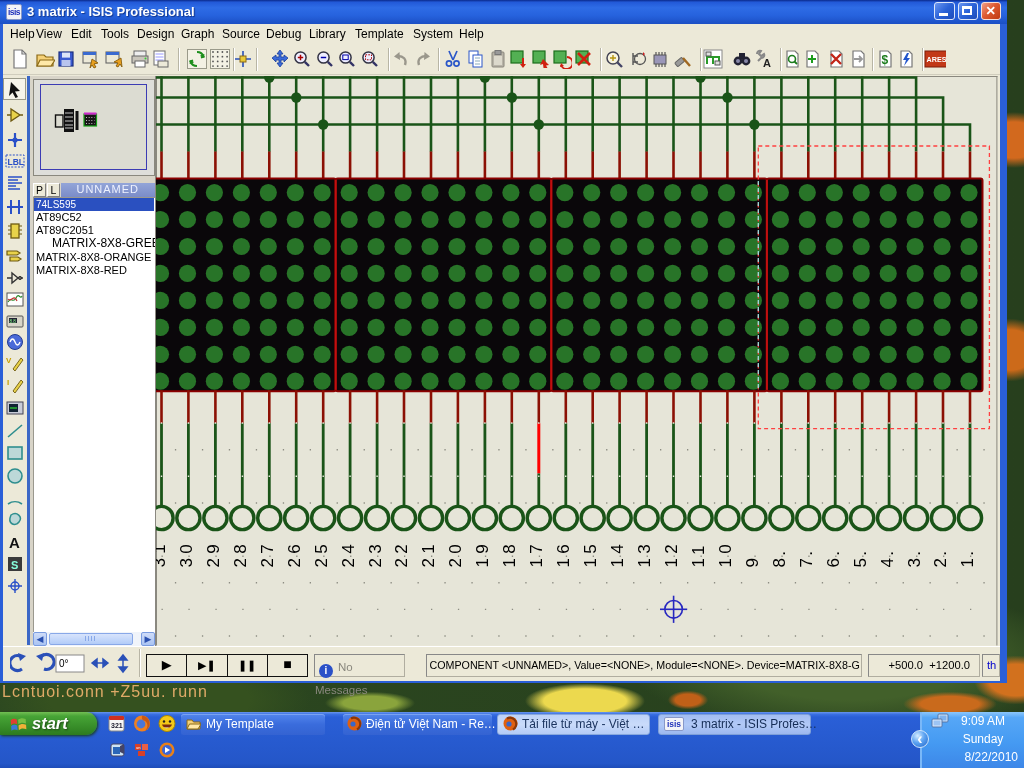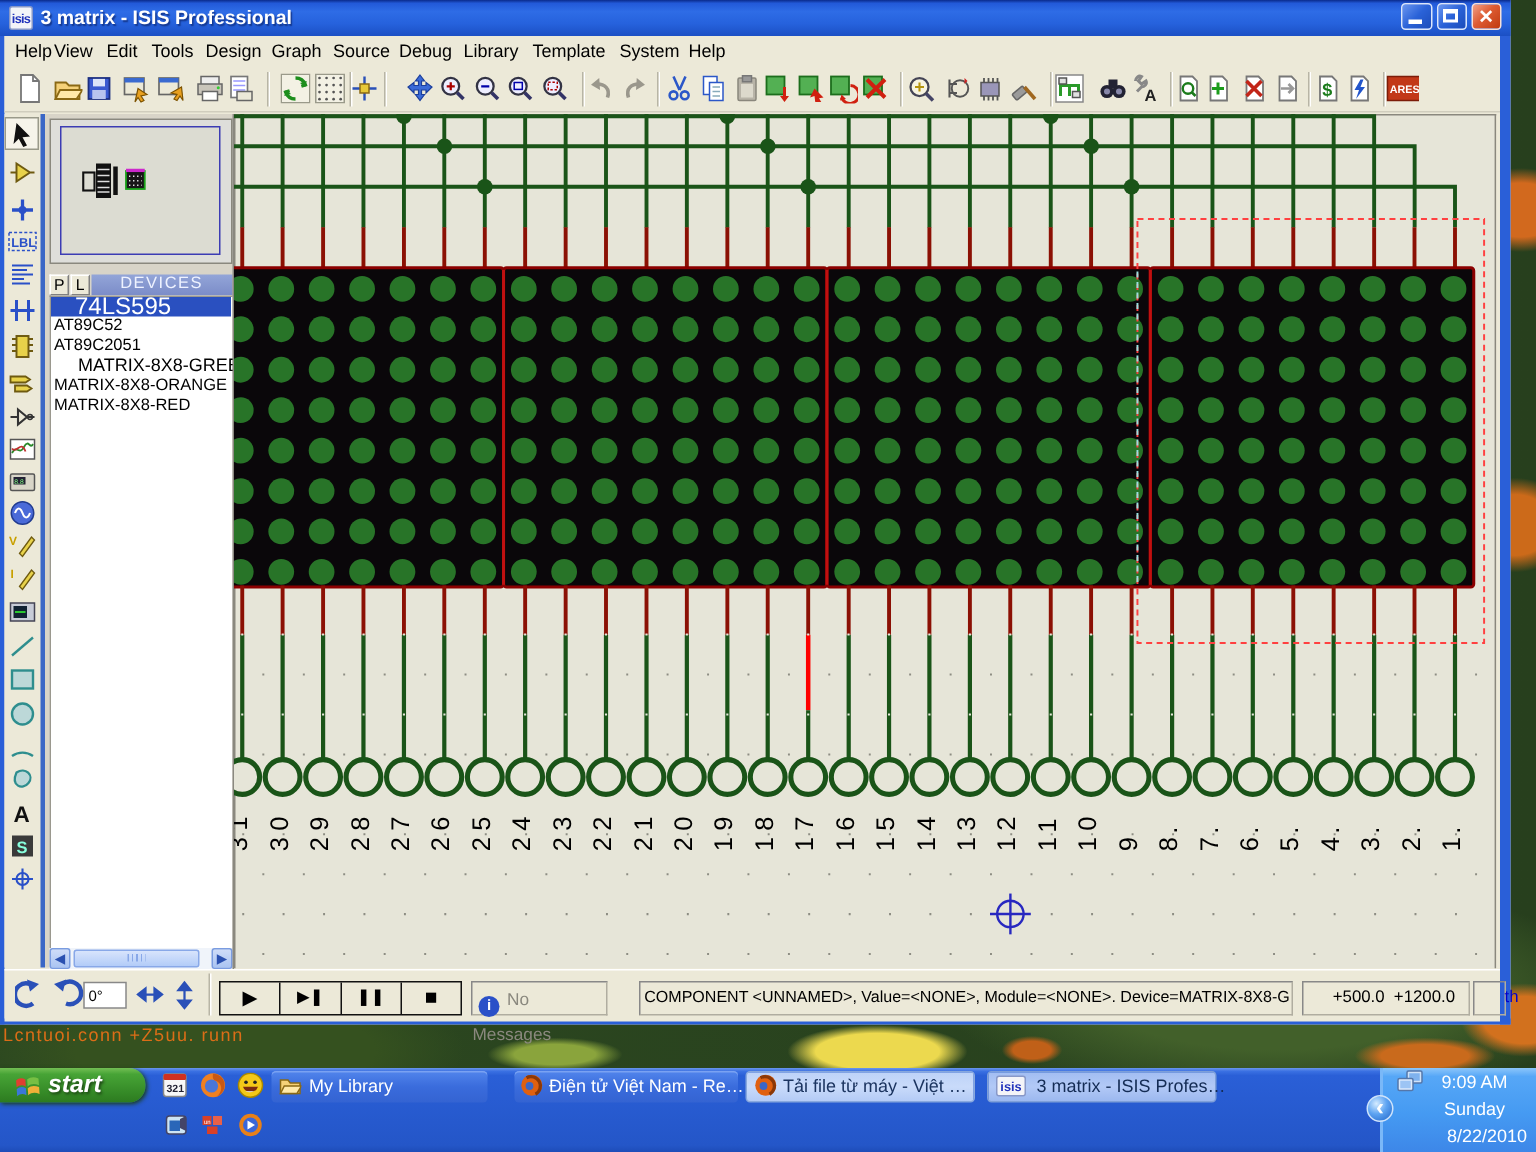--- a/index.html
+++ b/index.html
@@ -9,21 +9,21 @@
 radial-gradient(60px 40px at 1014px 140px,#d2691e 0 45%,transparent 70%),
 radial-gradient(55px 45px at 1010px 350px,#cc6a1a 0 45%,transparent 70%),
 radial-gradient(60px 35px at 1016px 680px,#d2711e 0 45%,transparent 70%),
 radial-gradient(75px 22px at 585px 701px,#ecd94e 0 55%,transparent 80%),
 radial-gradient(60px 15px at 370px 703px,#8aa43c 0 45%,transparent 75%),
 radial-gradient(28px 13px at 688px 700px,#c06018 0 45%,transparent 72%),
 radial-gradient(65px 17px at 950px 704px,#c96a1c 0 45%,transparent 72%),
 radial-gradient(200px 60px at 150px 700px,#35511f 0 50%,transparent 80%),
 radial-gradient(300px 100px at 850px 660px,#42602a 0 40%,transparent 75%),
 linear-gradient(90deg,#2c4820 0,#273f1d 100%)"></div>
-<div class="abs" style="left:2px;top:683px;width:460px;height:12px;color:#f97316;font-size:12px;letter-spacing:1px;opacity:.85">Lcntuoi.conn  +Z5uu. runn</div>
+<div class="abs" style="left:2px;top:683px;width:460px;height:12px;color:#fdba74;font-size:16px;letter-spacing:1px;opacity:.85">Lcntuoi.conn  +Z5uu. runn</div>
 
 <div class="abs" style="left:0;top:0;width:1007px;height:683px;background:#ece9d8;border-left:3px solid #2a5fd8;border-right:7px solid #2a5fd8;border-bottom:4px solid #2a5fd8"></div>
 
 <div class="abs" style="left:0;top:0;width:1007px;height:23.5px;background:linear-gradient(180deg,#0a2a8c 0,#2259d8 9%,#2e6ce6 32%,#2662dd 65%,#1b4fc4 100%)"></div>
 <div class="abs" style="left:6px;top:3.5px;width:16px;height:16px;background:#f4f4f8;border:1px solid #8898c8;border-radius:2px;color:#2233bb;font-size:8.5px;font-weight:bold;text-align:center;line-height:15px;letter-spacing:-0.5px">isis</div>
 <div class="abs" style="left:27px;top:3.5px;color:#fff;font-size:13px;font-weight:bold;text-shadow:1px 1px 1px #13368c">3 matrix - ISIS Professional</div>
 <div class="abs" style="left:934px;top:1.5px;width:20.5px;height:18.5px;border-radius:3px;background:linear-gradient(135deg,#6a96f0 0,#2a62d8 50%,#1c4cba 100%);border:1px solid #dce6fa"></div>
 <div class="abs" style="left:939px;top:13px;width:9px;height:3px;background:#fff"></div>
 <div class="abs" style="left:957.5px;top:1.5px;width:20.5px;height:18.5px;border-radius:3px;background:linear-gradient(135deg,#6a96f0 0,#2a62d8 50%,#1c4cba 100%);border:1px solid #dce6fa"></div>
 <div class="abs" style="left:962px;top:5.5px;width:10px;height:9px;border:2px solid #fff;border-top-width:3px"></div>
@@ -343,23 +343,23 @@
 <rect x="1.5" y="8" width="7.5" height="12" fill="none" stroke="#111" stroke-width="1.4"></rect>
 <rect x="10" y="2" width="10" height="23" fill="#111"></rect>
 <path d="M11 6h8M11 10h8M11 14h8M11 18h8M11 21h8" stroke="#ddd" stroke-width="0.9"></path>
 <rect x="21.5" y="4" width="3" height="19" fill="#111"></rect>
 <rect x="30" y="7" width="12.5" height="12" fill="#181418" stroke="#18a018" stroke-width="1.2"></rect>
 <rect x="30" y="5.5" width="12.5" height="2.2" fill="#cc28cc"></rect>
 <path d="M32 10.5h8.5M32 13.5h8.5M32 16.5h8.5" stroke="#e8e8e8" stroke-width="0.9" stroke-dasharray="0.9 1.8"></path>
 </svg>
 <div class="abs" style="left:33px;top:183px;width:13px;height:13.5px;background:#ece9d8;border:1px solid #fff;border-right-color:#808080;border-bottom-color:#808080;font-size:10.5px;text-align:center;line-height:12px">P</div>
 <div class="abs" style="left:47px;top:183px;width:13px;height:13.5px;background:#ece9d8;border:1px solid #fff;border-right-color:#808080;border-bottom-color:#808080;font-size:10.5px;text-align:center;line-height:12px">L</div>
-<div class="abs" style="left:60.5px;top:183px;width:94.5px;height:13.5px;background:linear-gradient(180deg,#93a5d8 0,#7b8cc8 100%);color:#eef2ff;font-size:11px;text-align:center;line-height:13px;letter-spacing:1px">DEVICES</div>
+<div class="abs" style="left:60.5px;top:183px;width:94.5px;height:13.5px;background:linear-gradient(180deg,#93a5d8 0,#7b8cc8 100%);color:#eef2ff;font-size:11px;text-align:center;line-height:13px;letter-spacing:1px">UNNAMED</div>
 <div class="abs" style="left:33px;top:197px;width:122px;height:434.5px;background:#fff;border-top:1px solid #9a988e;border-left:1px solid #9a988e"></div>
-<div style="position:absolute;left:34px;top:198px;width:120px;height:13.2px;background:#2a50c0;color:#fff;font-size:16px;line-height:13px;padding-left:16px;white-space:nowrap;overflow:hidden">74LS595</div>
+<div style="position:absolute;left:34px;top:198px;width:120px;height:13.2px;background:#2a50c0;color:#fff;font-size:10px;line-height:13px;padding-left:2px;white-space:nowrap;overflow:hidden">74LS595</div>
 <div style="position:absolute;left:36px;top:211px;width:118px;height:13.2px;color:#000;font-size:11px;line-height:13px;white-space:nowrap;overflow:hidden">AT89C52</div>
 <div style="position:absolute;left:36px;top:224px;width:118px;height:13.2px;color:#000;font-size:11px;line-height:13px;white-space:nowrap;overflow:hidden">AT89C2051</div>
 <div style="position:absolute;left:52px;top:237px;width:124px;height:13.2px;color:#000;font-size:12px;line-height:13px;white-space:nowrap;overflow:hidden">MATRIX-8X8-GREEN</div>
 <div style="position:absolute;left:36px;top:251px;width:118px;height:13.2px;color:#000;font-size:11px;line-height:13px;white-space:nowrap;overflow:hidden">MATRIX-8X8-ORANGE</div>
 <div style="position:absolute;left:36px;top:264px;width:118px;height:13.2px;color:#000;font-size:11px;line-height:13px;white-space:nowrap;overflow:hidden">MATRIX-8X8-RED</div>
 
 <div class="abs" style="left:33px;top:632px;width:122px;height:13.5px;background:#f0f4fa"></div>
 <div class="abs" style="left:33px;top:632px;width:14px;height:13.5px;background:linear-gradient(180deg,#cfdcf8,#aac4f2);border:1px solid #7a9ce0;border-radius:2px;color:#2a50b0;font-size:9px;line-height:12px;text-align:center">◀</div>
 <div class="abs" style="left:141px;top:632px;width:14px;height:13.5px;background:linear-gradient(180deg,#cfdcf8,#aac4f2);border:1px solid #7a9ce0;border-radius:2px;color:#2a50b0;font-size:9px;line-height:12px;text-align:center">▶</div>
 <div class="abs" style="left:49px;top:632.5px;width:84px;height:12.5px;background:linear-gradient(180deg,#d8e4fc,#b2ccf8);border:1px solid #88a8e8;border-radius:2px"></div>
@@ -851,21 +851,21 @@
 <div class="abs" style="left:146px;top:653.5px;width:162px;height:23px;border:1.5px solid #111;display:flex">
 <div style="flex:1;border-right:1.5px solid #111;text-align:center;line-height:20px;font-size:13px">▶</div>
 <div style="flex:1;border-right:1.5px solid #111;text-align:center;line-height:20px;font-size:11px">▶❚</div>
 <div style="flex:1;border-right:1.5px solid #111;text-align:center;line-height:20px;font-size:11px">❚❚</div>
 <div style="flex:1;text-align:center;line-height:19px;font-size:14px">■</div>
 </div>
 <div class="abs" style="left:314px;top:653.5px;width:91px;height:23px;border:1px solid #b0ada0;border-top-color:#888;border-left-color:#888;line-height:21px">
 <span style="display:inline-block;width:14px;height:14px;background:#2a50c8;border-radius:50%;color:#fff;font-size:10px;font-weight:bold;text-align:center;line-height:14px;margin:0 5px 0 4px;vertical-align:-3px">i</span><span style="color:#8a887e;font-size:11.5px">No Messages</span></div>
 <div class="abs" style="left:425.5px;top:653.5px;width:436px;height:23px;border:1px solid #b0ada0;border-top-color:#888;border-left-color:#888;font-size:10.7px;line-height:21px;padding-left:3px;white-space:nowrap;overflow:hidden">COMPONENT &lt;UNNAMED&gt;, Value=&lt;NONE&gt;, Module=&lt;NONE&gt;. Device=MATRIX-8X8-G</div>
 <div class="abs" style="left:868px;top:653.5px;width:112px;height:23px;border:1px solid #b0ada0;border-top-color:#888;border-left-color:#888;font-size:11.2px;line-height:21px;text-align:right;padding-right:9px">+500.0&nbsp;&nbsp;+1200.0</div>
-<div class="abs" style="left:982px;top:653.5px;width:18px;height:23px;border:1px solid #b0ada0;border-top-color:#888;border-left-color:#888;font-size:11.2px;line-height:21px;color:#0000cc;padding-left:20px">th</div>
+<div class="abs" style="left:982px;top:653.5px;width:18px;height:23px;border:1px solid #b0ada0;border-top-color:#888;border-left-color:#888;font-size:11.2px;line-height:21px;color:#0000cc;padding-left:4px">th</div>
 
 <div class="abs" style="left:0;top:712px;width:1024px;height:56px;background:linear-gradient(180deg,#6a96ec 0,#3a70e2 4%,#2a5fd7 9%,#2456c8 92%,#1e4cb8 100%)"></div>
 <div class="abs" style="left:0;top:712px;width:97px;height:23px;background:linear-gradient(180deg,#73bf54 0,#47a436 18%,#348826 75%,#2d7a20 100%);border-radius:0 11px 11px 0;box-shadow:1px 1px 3px #1a3c10"></div>
 <svg class="abs" style="left:9px;top:714.5px" width="19" height="19" viewBox="0 0 19 19">
 <g transform="rotate(-4 9 9)">
 <path d="M2 4.8C4 3.2 6 3.2 8.2 4.6v4.6C6 7.9 4 7.9 2 9.4z" fill="#e03e30"></path>
 <path d="M9.4 4.7c2.4-1.6 4.6-1.7 7.6-.2v4.6c-3-1.5-5.2-1.4-7.6.2z" fill="#77bf44"></path>
 <path d="M2 10.6c2-1.5 4-1.5 6.2-.2v4.7C6 13.8 4 13.8 2 15.3z" fill="#3a77d8"></path>
 <path d="M9.4 10.5c2.4-1.6 4.6-1.7 7.6-.2v4.6c-3-1.5-5.2-1.4-7.6.3z" fill="#f0b038"></path>
 </g>
@@ -894,21 +894,21 @@
 <circle cx="59" cy="35" r="7.5" fill="#e88018"></circle>
     <path d="M59 35m-5 0a5 5 0 1010 0 5 5 0 10-10 0" fill="#3a66d8"></path>
     <path d="M57 32l5 3-5 3z" fill="#fff"></path>
 </svg>
 
 <div class="abs" style="left:181px;top:713.5px;width:144px;height:21px;border-radius:3px;background:linear-gradient(180deg,#5285ec 0,#3a6cdc 50%,#3463d2 100%);box-shadow:inset 0 1px 0 #7aa2f2"></div>
 <svg class="abs" style="left:186px;top:717px" width="15" height="13" viewBox="0 0 15 13">
     <path d="M1 3h5l1.5 2H14v7H1z" fill="#f5d178" stroke="#8a6914"></path>
     <path d="M1 12l2.5-5H15l-3 5z" fill="#ffe9a8" stroke="#8a6914"></path>
   </svg>
-<div class="abs" style="left:206px;top:717px;color:#fff;font-size:12px">My Library</div>
+<div class="abs" style="left:206px;top:717px;color:#fff;font-size:12px">My Template</div>
 
 <div class="abs" style="left:342.5px;top:713.5px;width:149px;height:21px;border-radius:3px;background:linear-gradient(180deg,#5285ec 0,#3a6cdc 50%,#3463d2 100%);box-shadow:inset 0 1px 0 #7aa2f2"></div>
 <svg class="abs" style="left:347px;top:716px" width="15" height="15" viewBox="0 0 15 15">
     <circle cx="7.5" cy="7.5" r="7" fill="#e06010"></circle>
     <path d="M4 2.5a6 6 0 016 11" fill="none" stroke="#8a3808" stroke-width="2.2"></path>
     <circle cx="6" cy="8" r="2.6" fill="#3a66c8"></circle>
   </svg>
 <div class="abs" style="left:366px;top:717px;color:#fff;font-size:12px">Điện tử Việt Nam - Re…</div>
 
 <div class="abs" style="left:497px;top:713.5px;width:153px;height:21px;border-radius:3px;background:linear-gradient(180deg,#bdd2f8 0,#c9dbfa 50%,#b4cbf6 100%);border:1px solid #88a8dd"></div>

